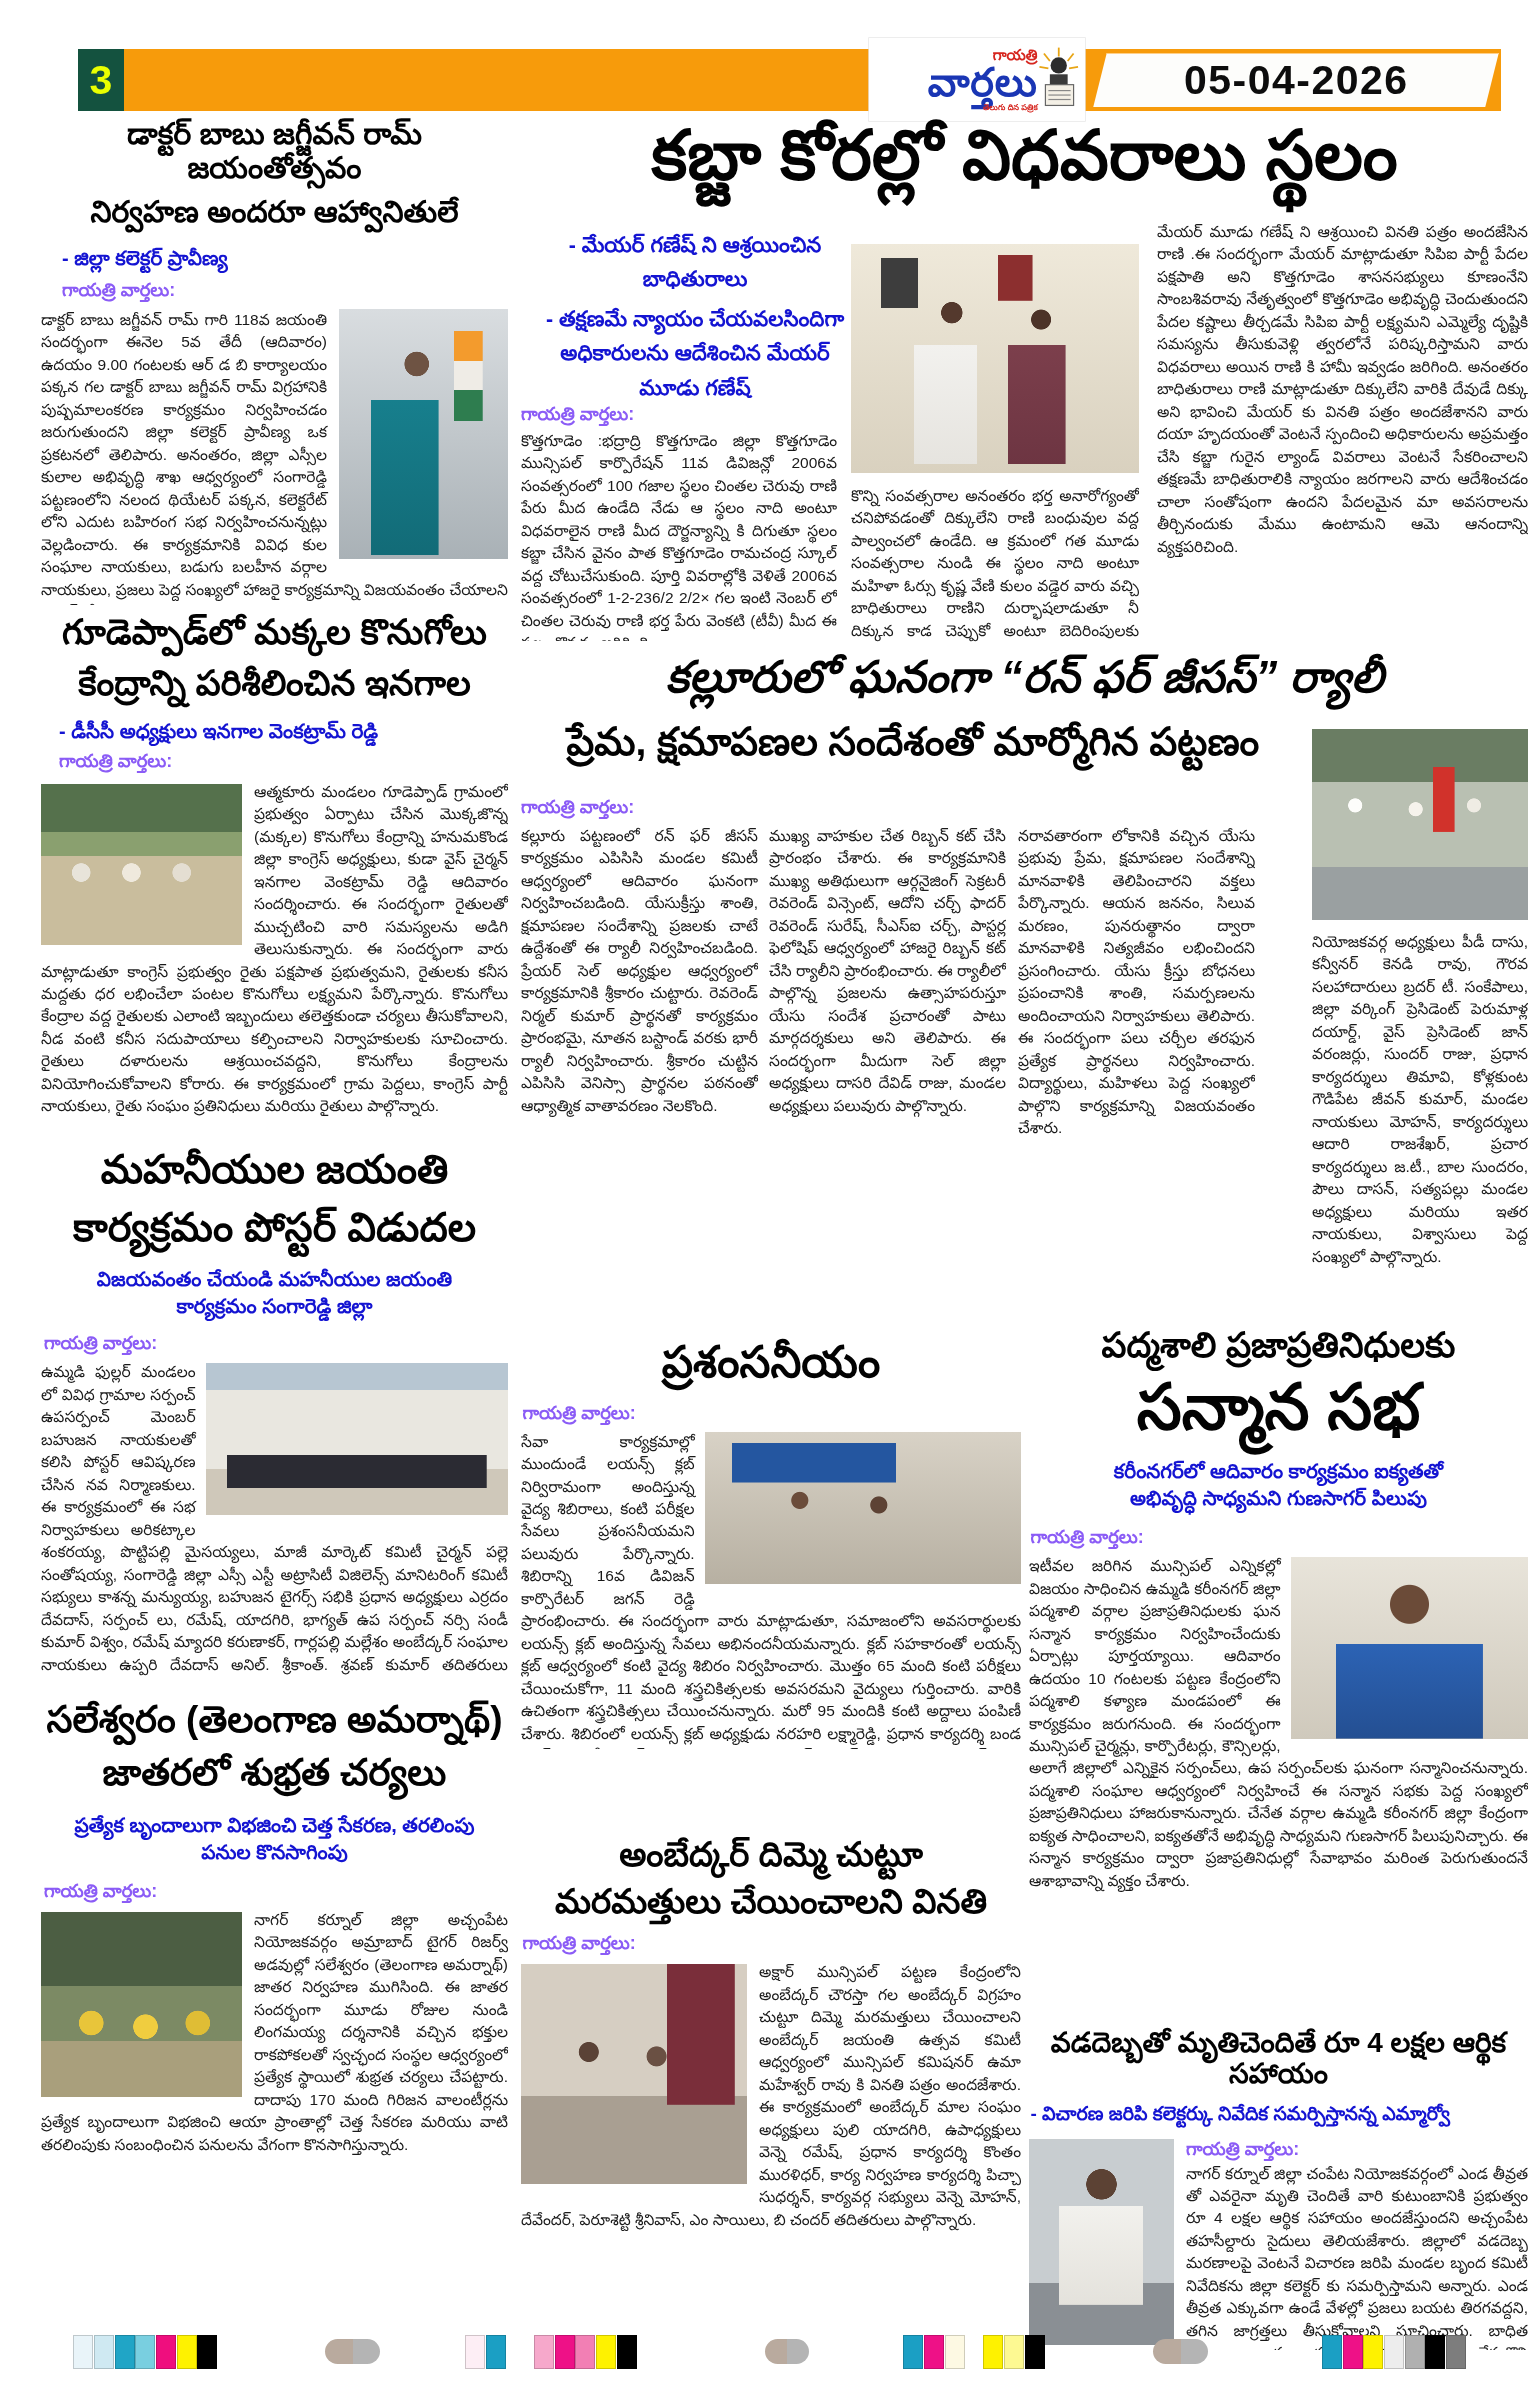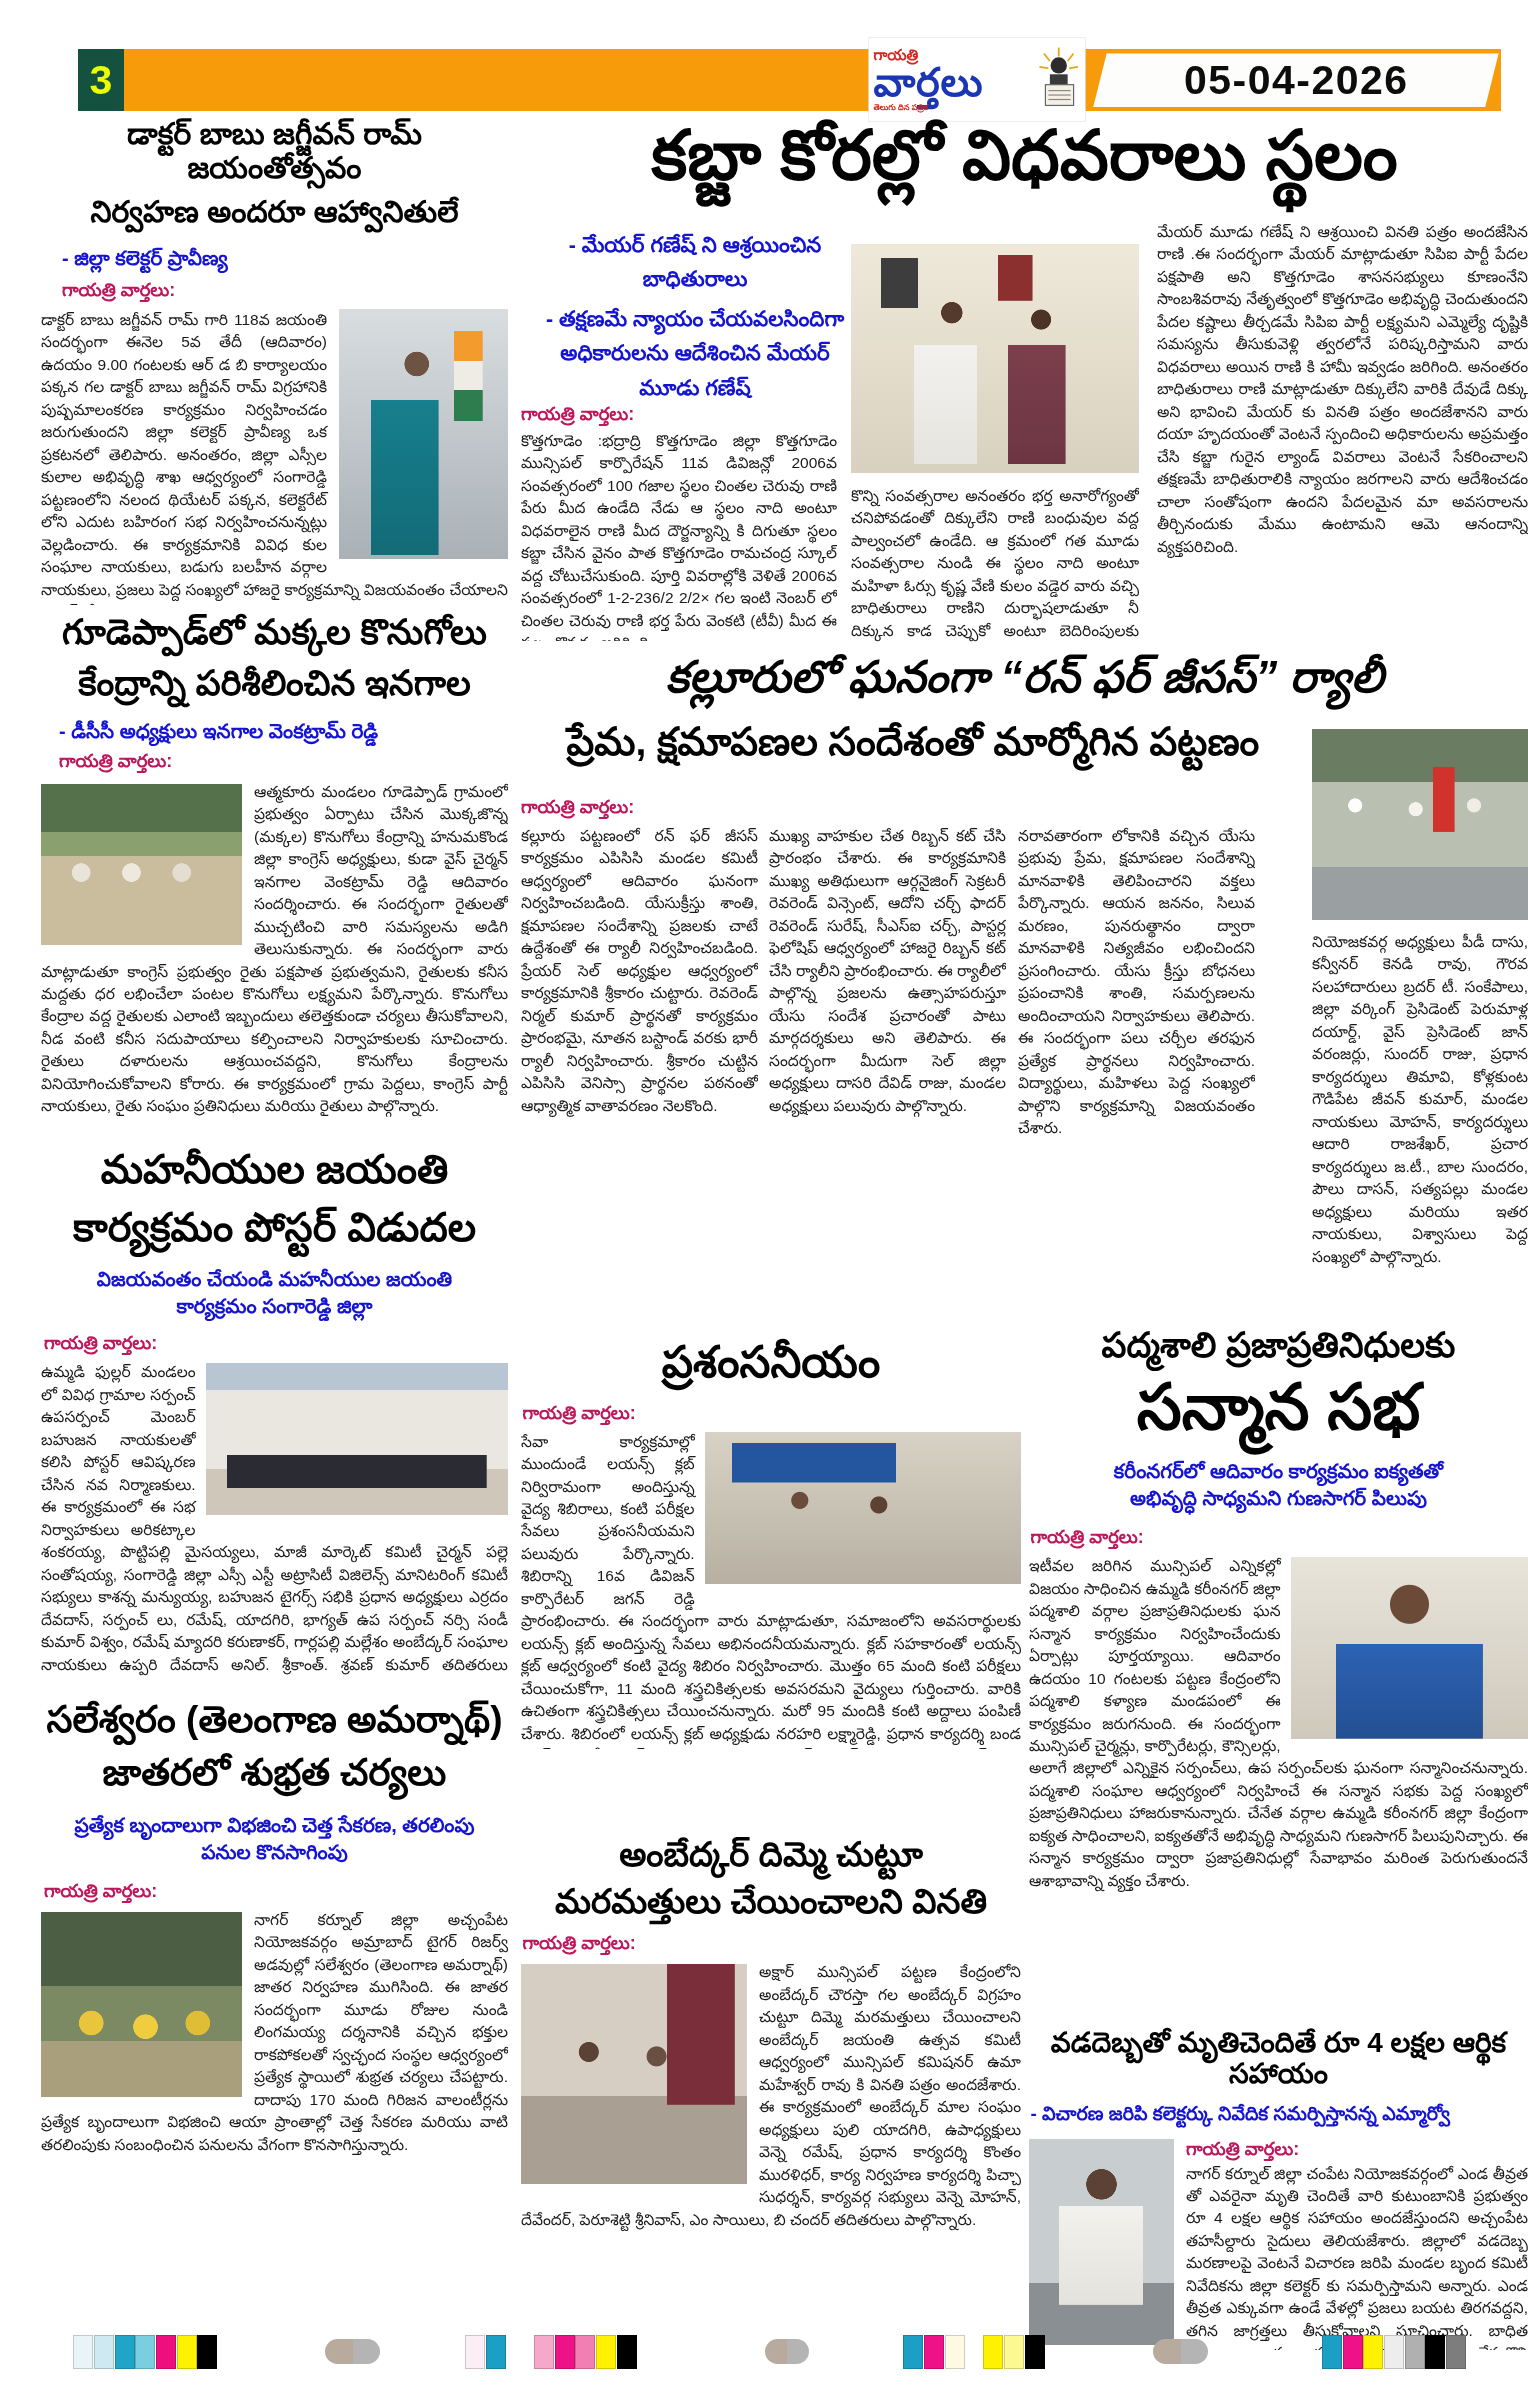--- a/index.html
+++ b/index.html
@@ -5,34 +5,34 @@
   html,body{margin:0;padding:0;background:#ffffff;}
   .page{position:relative;width:1528px;height:2401px;background:#ffffff;overflow:hidden;
         font-family:"Liberation Sans","DejaVu Sans",sans-serif;color:#141414;}
   
   .orange-bar{position:absolute;left:78px;top:49px;width:1423px;height:62px;background:#f79b0b;}
   .pagenum{position:absolute;left:78px;top:49px;width:46px;height:62px;background:#14523f;
            display:flex;align-items:center;justify-content:center;}
   .pagenum span{color:#eaff00;font-size:41px;font-weight:700;}
   .logo{position:absolute;left:869px;top:38px;width:216px;height:83px;background:#ffffff;
         box-shadow:0 0 0 0.7px #e5e5e5;display:flex;align-items:center;padding:1.5px 4.4px;box-sizing:border-box;}
-  .logo-txt{flex:1;text-align:left;line-height:1;}
+  .logo-txt{flex:1;text-align:right;line-height:1;}
   .logo-top{color:#d6261f;font-size:15px;font-weight:700;}
   .logo-main{color:#1a36b4;font-size:40px;font-weight:800;letter-spacing:0.7px;}
   .logo-tag{color:#d6261f;font-size:8.1px;font-weight:700;margin-top:1.5px;}
   .datebox{position:absolute;left:1100px;top:53px;width:392px;height:53px;background:#fdfdfb;
            transform:skewX(-14deg);display:flex;align-items:center;justify-content:center;
            border-top:1.5px solid #ffd089;}
   .datebox span{transform:skewX(14deg);font-size:41px;font-weight:800;color:#0d0d0d;letter-spacing:1.5px;}
   
   .art{position:absolute;}
   .hl{font-weight:800;color:#020202;text-align:center;line-height:1.12;}
   .sub-blue{color:#1414d2;font-weight:700;text-align:center;line-height:1.35;}
   .byline{color:#1414d2;font-weight:700;font-size:20px;}
-  .dateline{color:#be185d;font-weight:700;font-size:18px;}
+  .dateline{color:#8b5cf6;font-weight:700;font-size:18px;}
   .bt{font-size:15.5px;line-height:1.45;text-align:justify;color:#191919;overflow:hidden;}
   .photo{background-color:#c9c9c9;background-repeat:no-repeat;}
   .abs{position:absolute;}
   
   .regbar{position:absolute;left:0;top:2335px;width:1528px;height:37px;}
   .regbar .sw{position:absolute;top:0;width:20px;height:34px;box-sizing:border-box;border:0.7px solid rgba(0,0,0,.18);}
   .regbar .pill{position:absolute;top:4.4px;height:25px;border-radius:12.6px;}
 </style>
 </head>
 <body>

